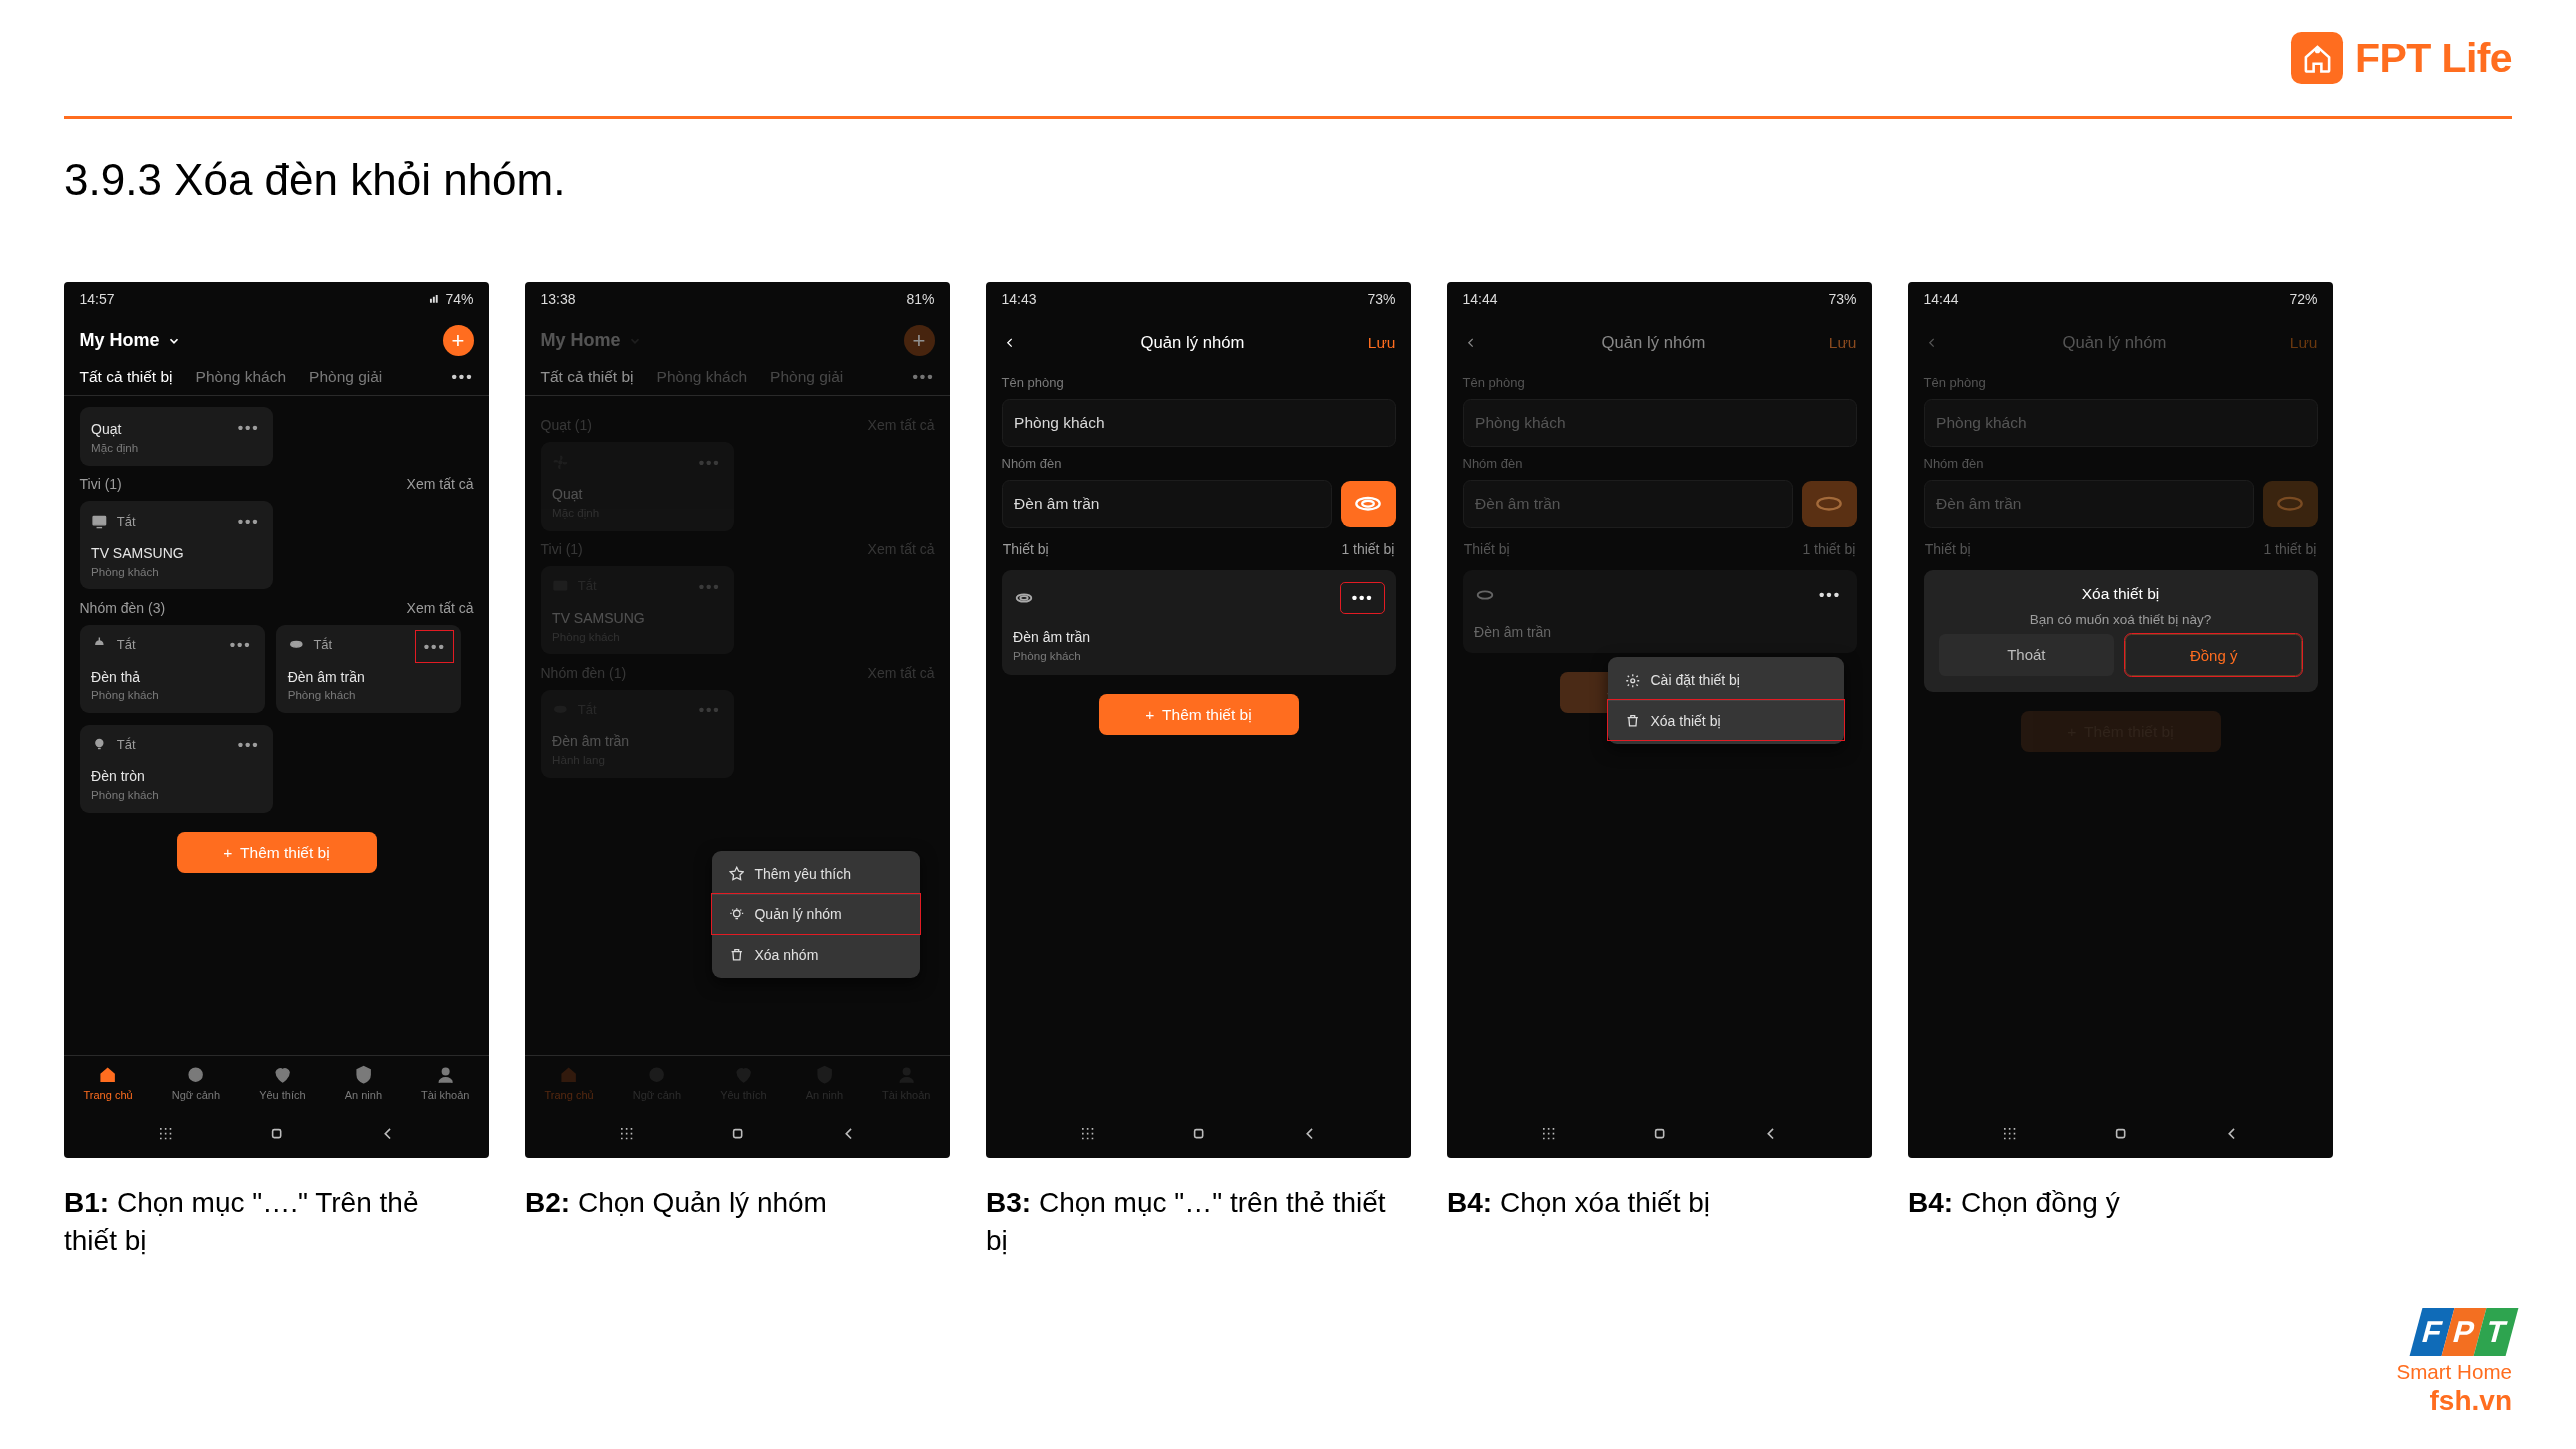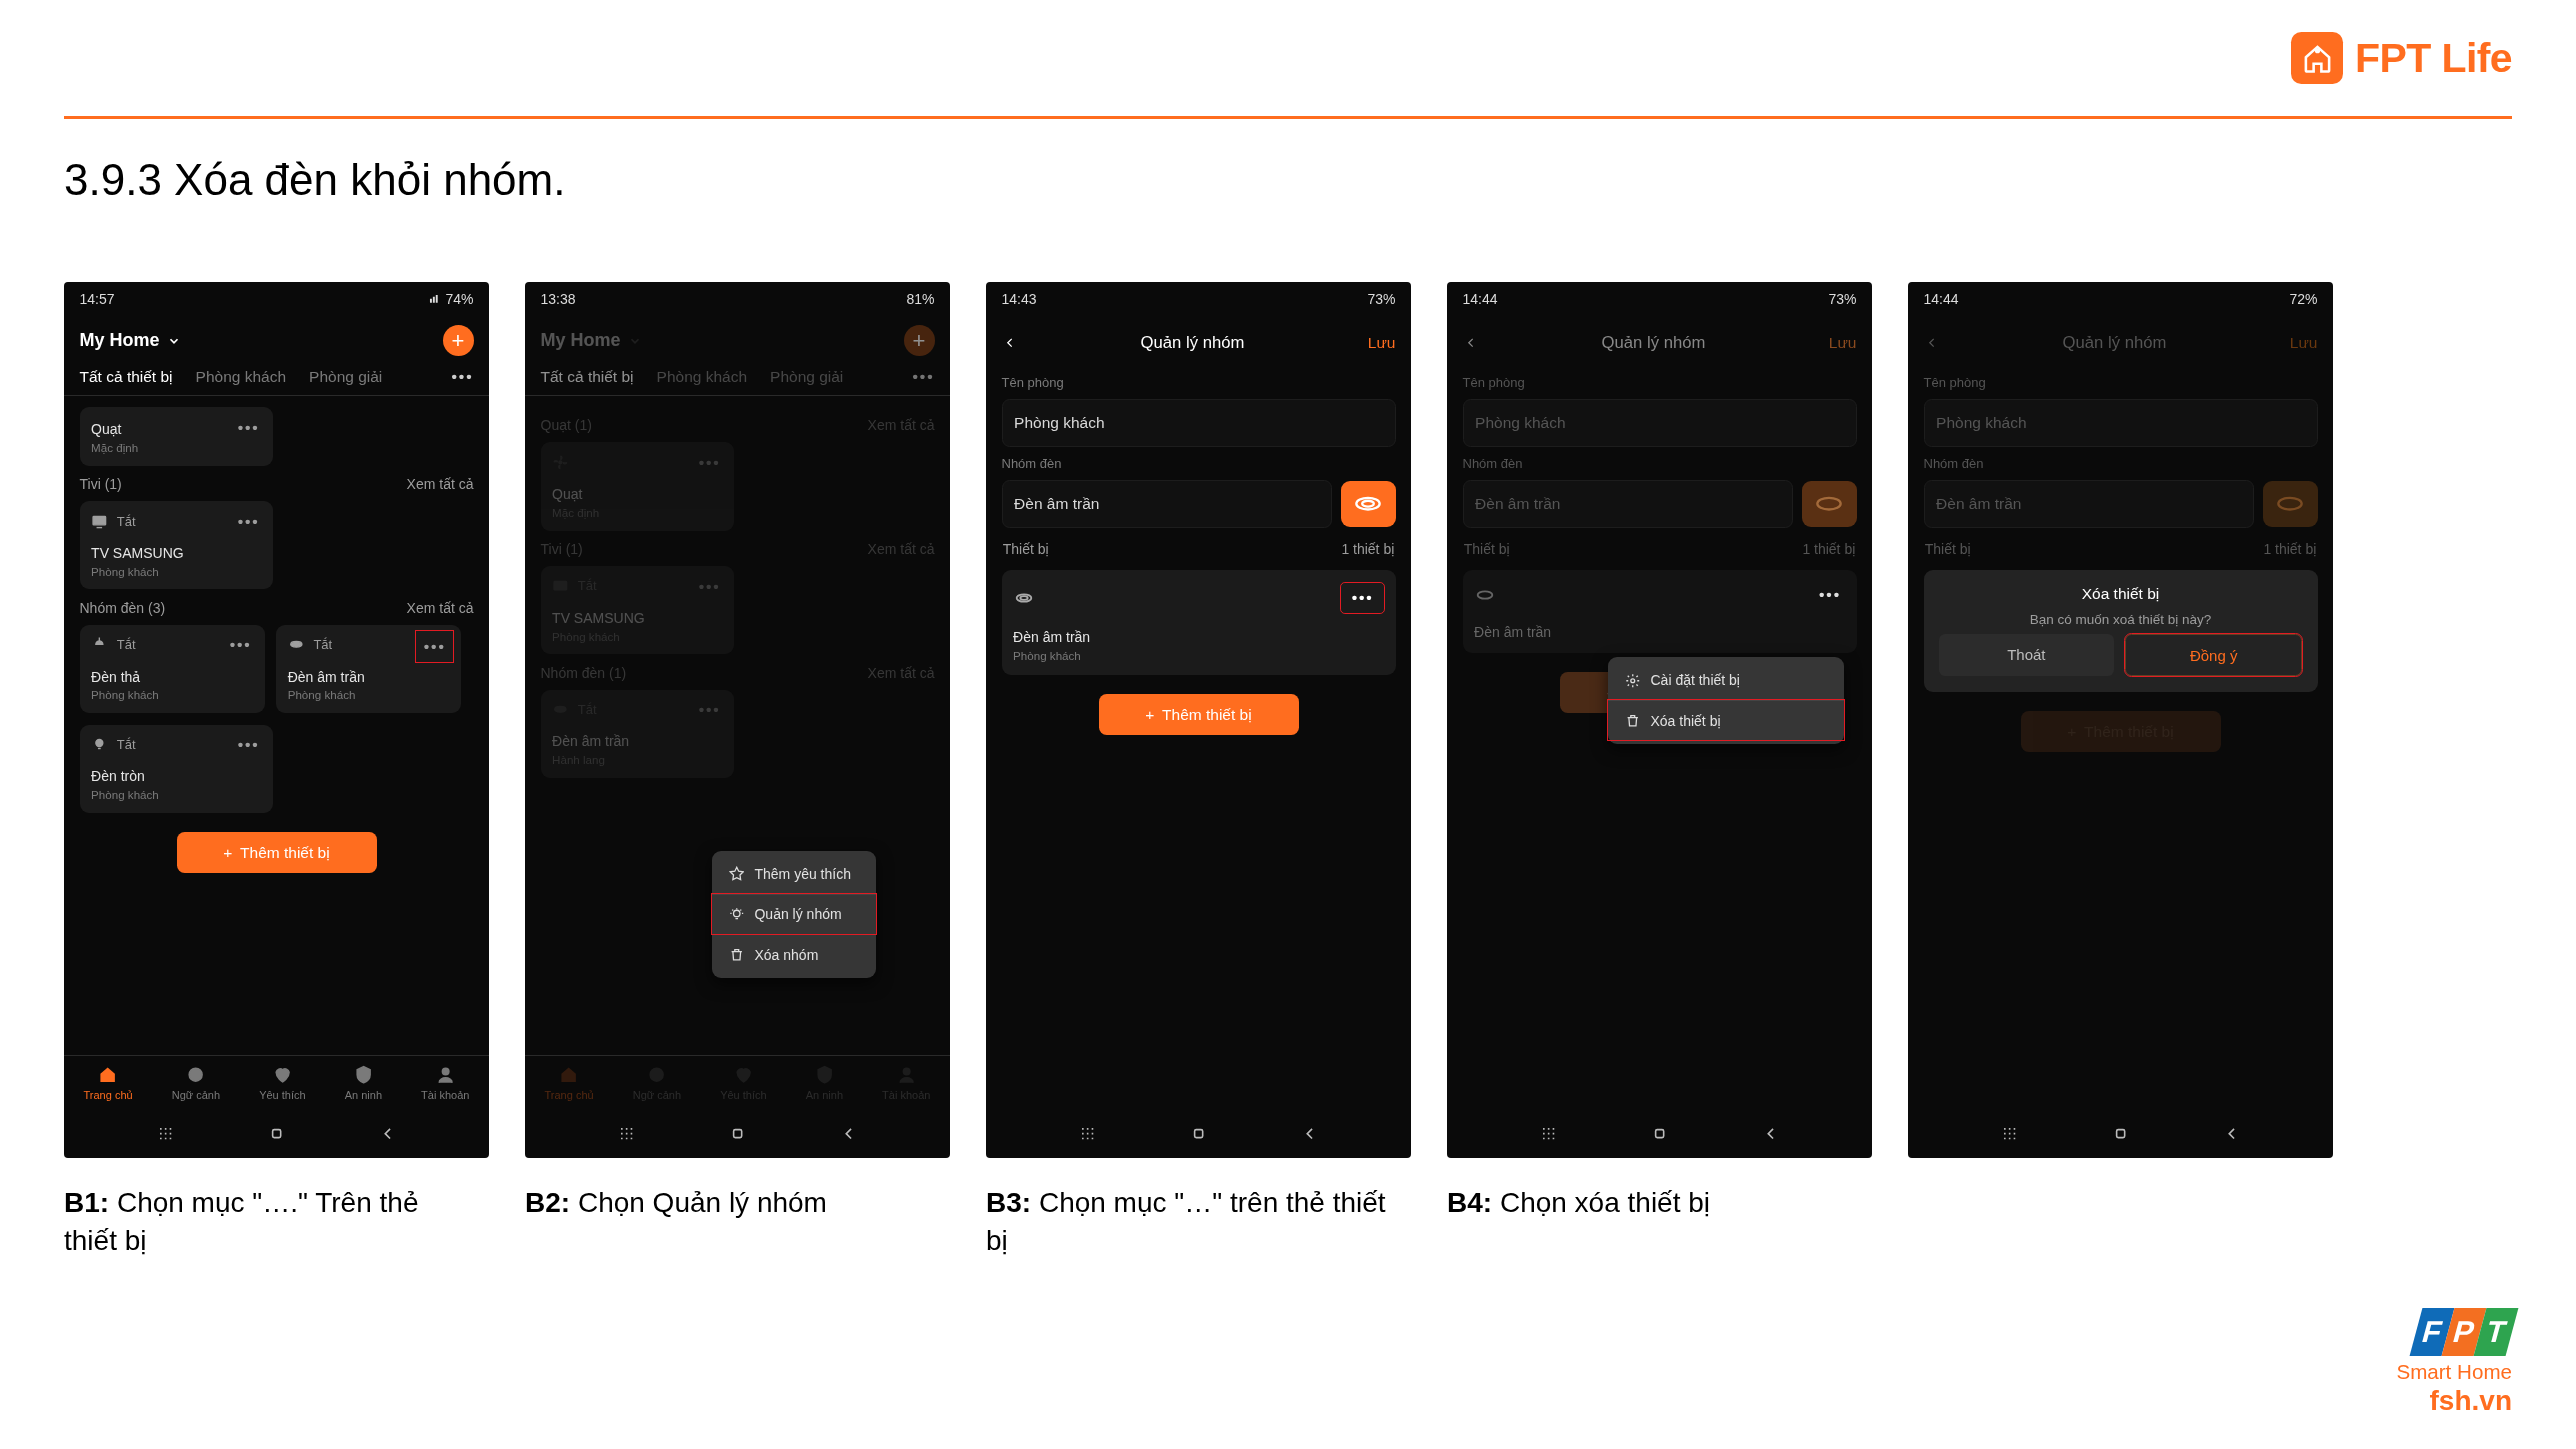--- a/index.html
+++ b/index.html
@@ -303,21 +303,21 @@
               <div class="crow">
                 <svg class="icn" viewBox="0 0 24 24" fill="none" stroke="#777" stroke-width="2">
                   <ellipse cx="12" cy="12" rx="8" ry="4"></ellipse>
                 </svg>
                 <span>Tắt</span>
               </div>
               <div class="cn">Đèn âm trần</div>
               <div class="cs">Hành lang</div>
             </div>
    </div>
-   <div class="pop" style="left:187px;bottom:180px;width:164px">
+   <div class="pop" style="left:187px;bottom:180px;width:208px">
     <div class="pi">
               <svg width="15.5" height="15.5" viewBox="0 0 24 24" fill="none" stroke="#ddd" stroke-width="2">
                 <path d="M12 2l3 6 7 1-5 5 1 7-6-3-6 3 1-7-5-5 7-1z"></path>
               </svg>
               <span>Thêm yêu thích</span>
             </div>
     <div class="pi hl">
               <svg width="15.5" height="15.5" viewBox="0 0 24 24" fill="none" stroke="#ddd" stroke-width="2">
                 <circle cx="12" cy="10" r="5"></circle>
                 <path d="M10 18h4M12 2v2M4 10H2M22 10h-2M5 4l1.5 1.5M19 4l-1.5 1.5"></path>
@@ -560,20 +560,21 @@
               <path d="M5 6h2M5 12h2M5 18h2M11 6h2M11 12h2M11 18h2M17 6h2M17 12h2M17 18h2"></path>
             </svg>
             <svg viewBox="0 0 24 24">
               <rect x="7" y="7" width="10" height="10" rx="2"></rect>
             </svg>
             <svg viewBox="0 0 24 24">
               <path d="M15 6l-6 6 6 6"></path>
             </svg>
           </div>
   </div>
+  <div class="cap"><b>B4:</b><span> Chọn đồng ý</span></div>
  </div>
 
  </div>
 
  <div class="foot">
   <div class="fpt"><span class="sk">
           <span class="b b1">F</span>
           <span class="b b2">P</span>
           <span class="b b3">T</span>
         </span></div>

